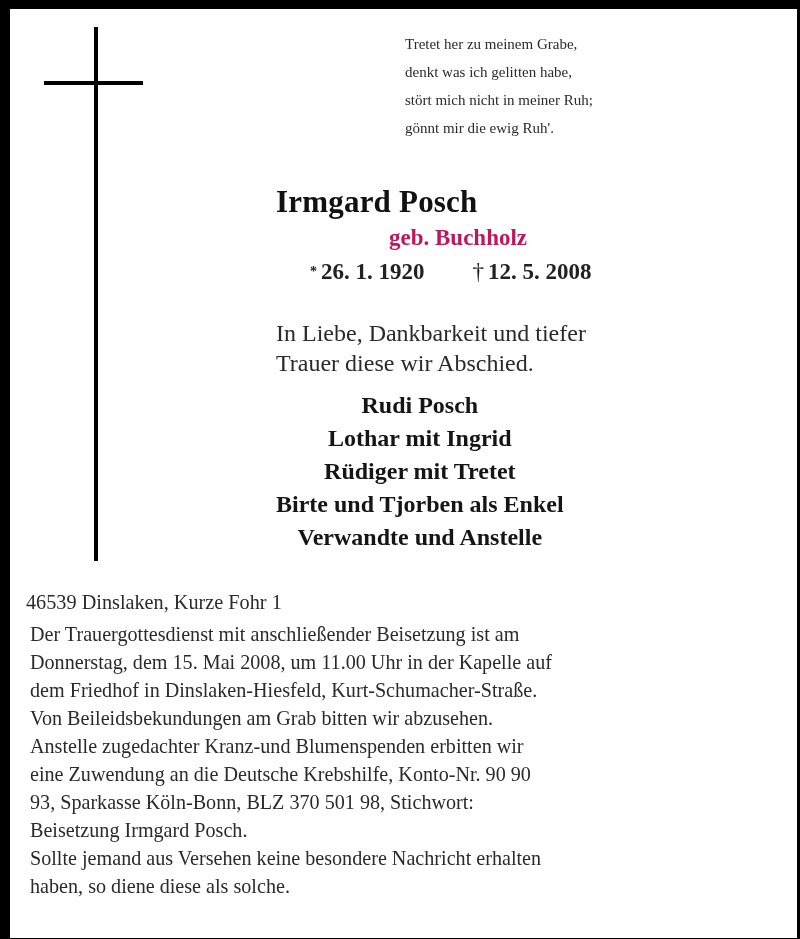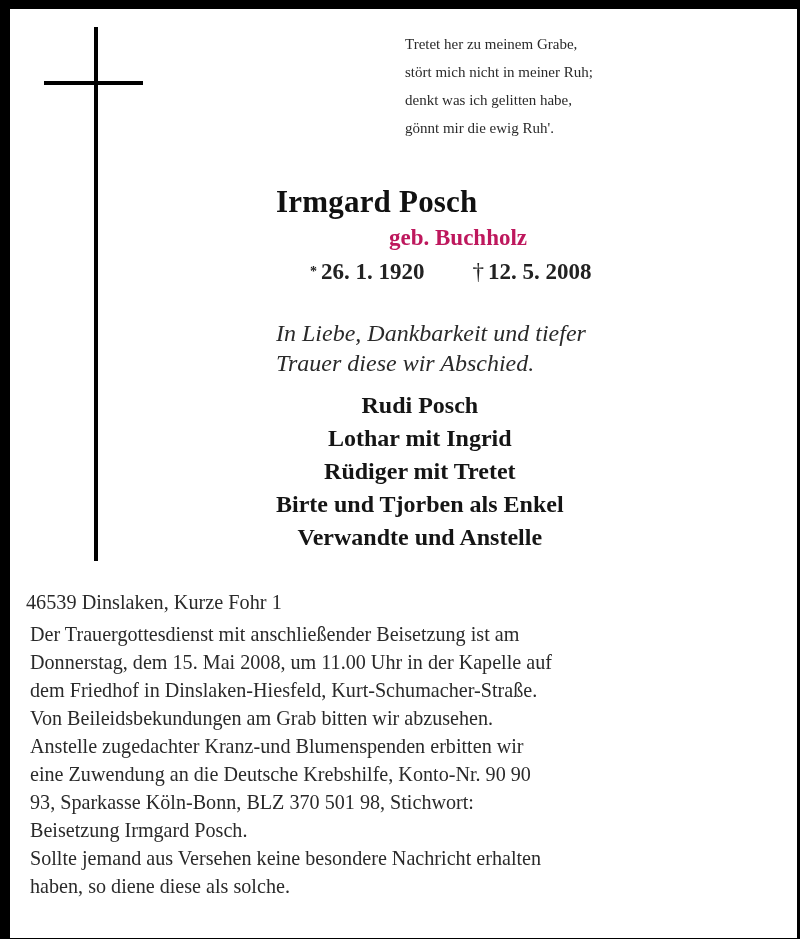--- a/index.html
+++ b/index.html
@@ -91,21 +91,20 @@
     }
     .dates .gap { display: inline-block; width: 48px; }
     .dates .death-symbol { margin-right: 4px; font-weight: normal; }
     .farewell {
       position: absolute;
       left: 276px;
       top: 318px;
       font-size: 24px;
       line-height: 30px;
       color: #2a2a2a;
-      font-style: italic;
     }
     .farewell div { white-space: nowrap; }
     .mourners {
       position: absolute;
       left: 276px;
       top: 389px;
       font-size: 24px;
       font-weight: bold;
       line-height: 33px;
       color: #151515;
@@ -137,22 +136,22 @@
 </head>
 <body>
 
 <div class="frame"></div>
 
 <div class="cross-vertical"></div>
 <div class="cross-horizontal"></div>
 
 <div class="verse">
   <div>Tretet her zu meinem Grabe,</div>
+  <div>denkt was ich gelitten habe,</div>
   <div>stört mich nicht in meiner Ruh;</div>
-  <div>denkt was ich gelitten habe,</div>
   <div>gönnt mir die ewig Ruh'.</div>
 </div>
 
 <div class="name">Irmgard Posch</div>
 <div class="maiden">geb. Buchholz</div>
 
 <div class="dates">
   <span class="birth-symbol">*</span><span>26. 1. 1920</span><span class="gap"></span><span class="death-symbol">†</span><span>12. 5. 2008</span>
 </div>
 

